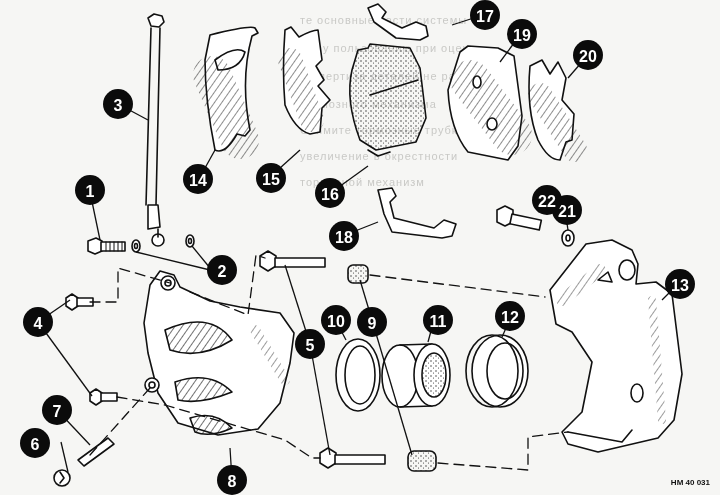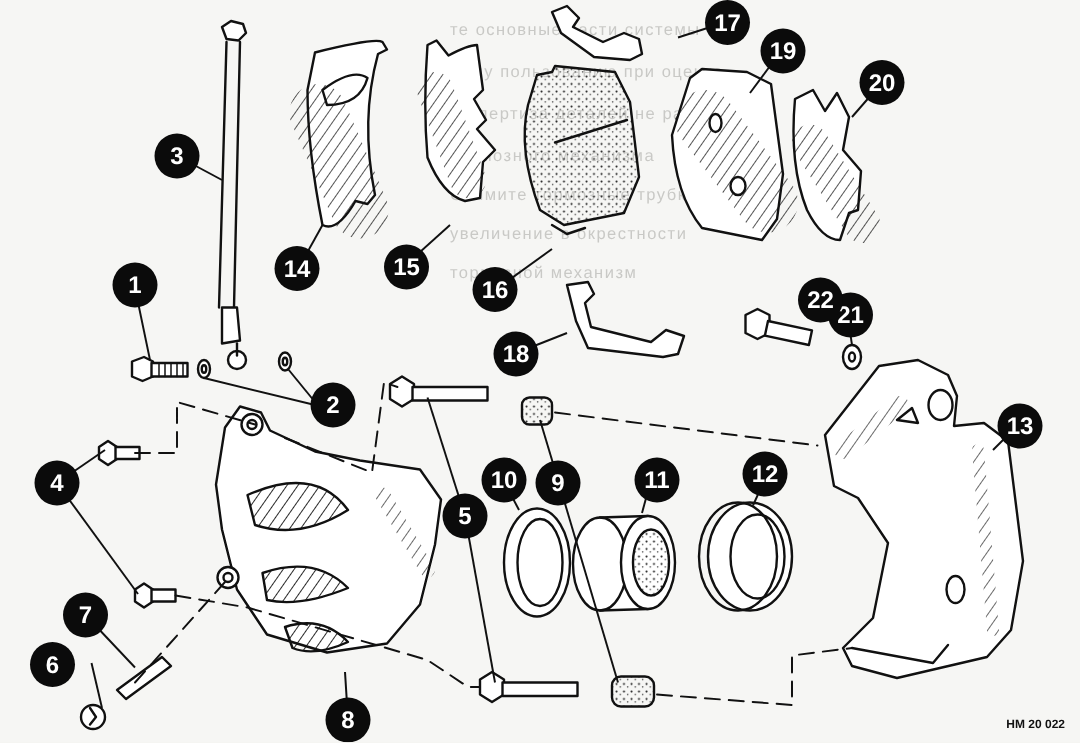--- a/index.html
+++ b/index.html
@@ -296,14 +296,14 @@
           <circle cx="567" cy="210" r="15" fill="#0b0b0b"></circle>
           <text x="567" y="211" class="callout-text">21</text>
         </g>
         <g>
           <circle cx="547" cy="200" r="15" fill="#0b0b0b"></circle>
           <text x="547" y="201" class="callout-text">22</text>
         </g>
       </g>
   </svg>
 
-  <div class="code">HM 20 022</div>
+  <div class="code">HM 40 031</div>
 </div>
 
 </body></html>

